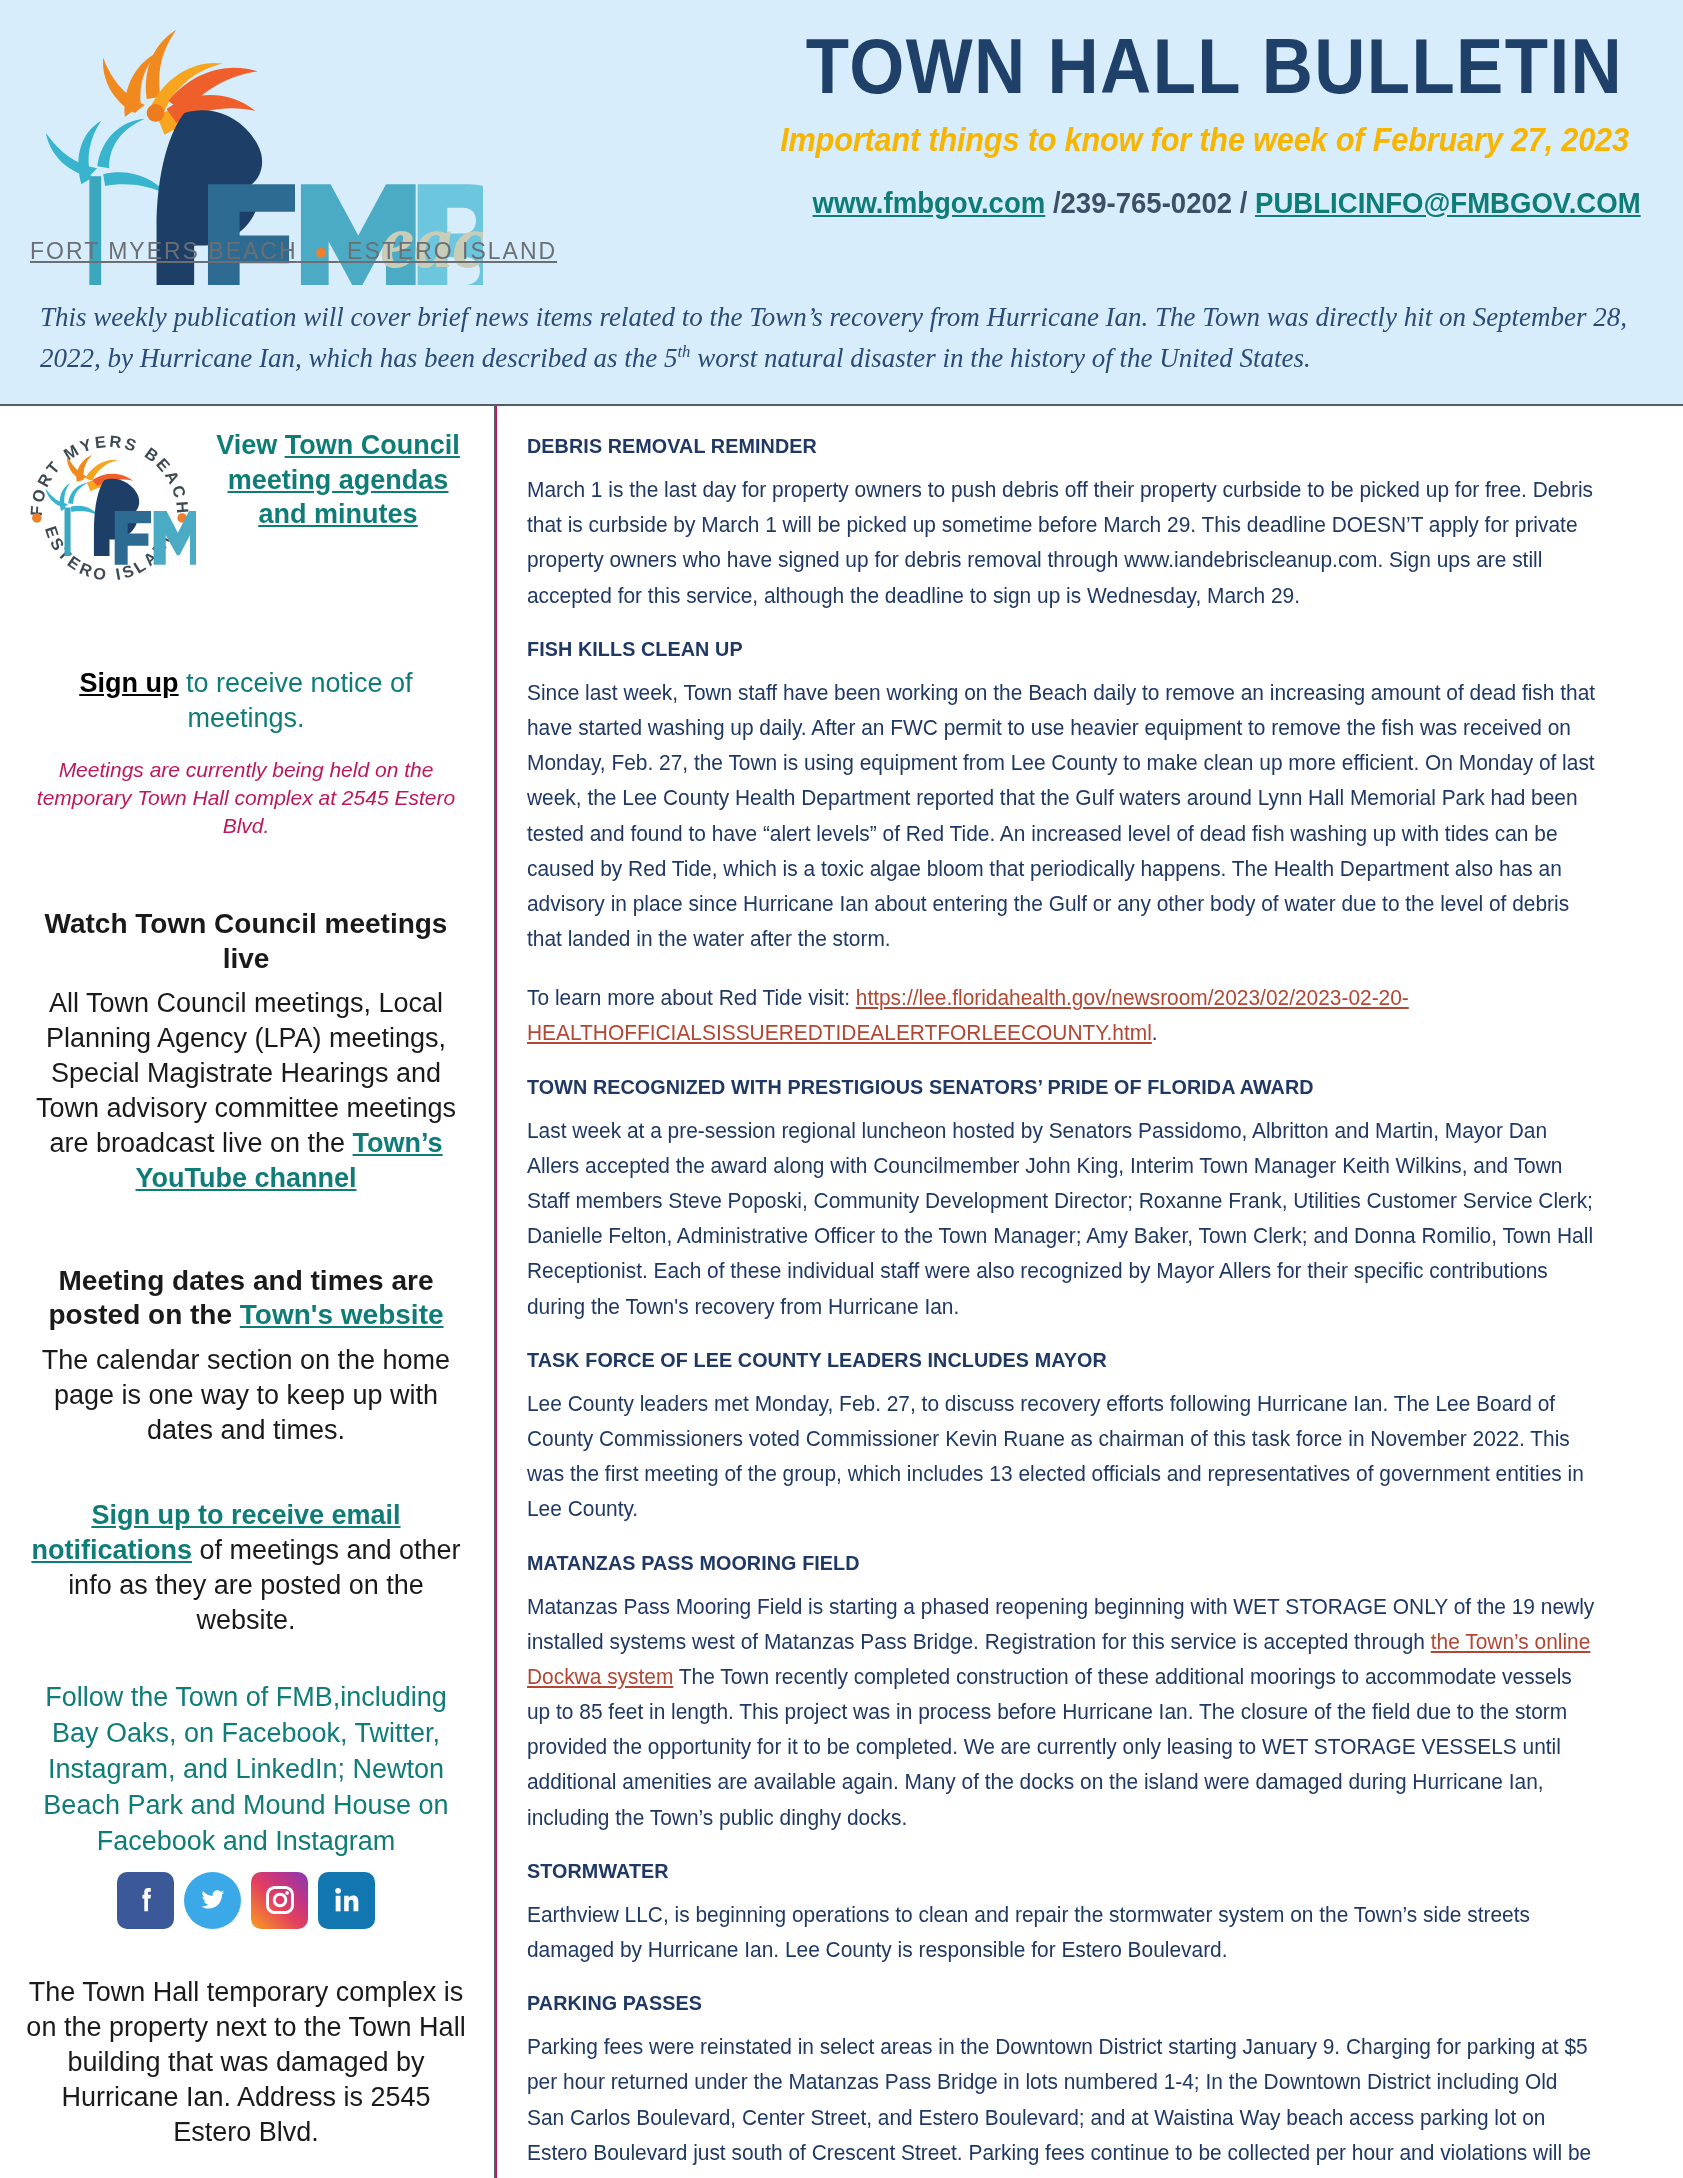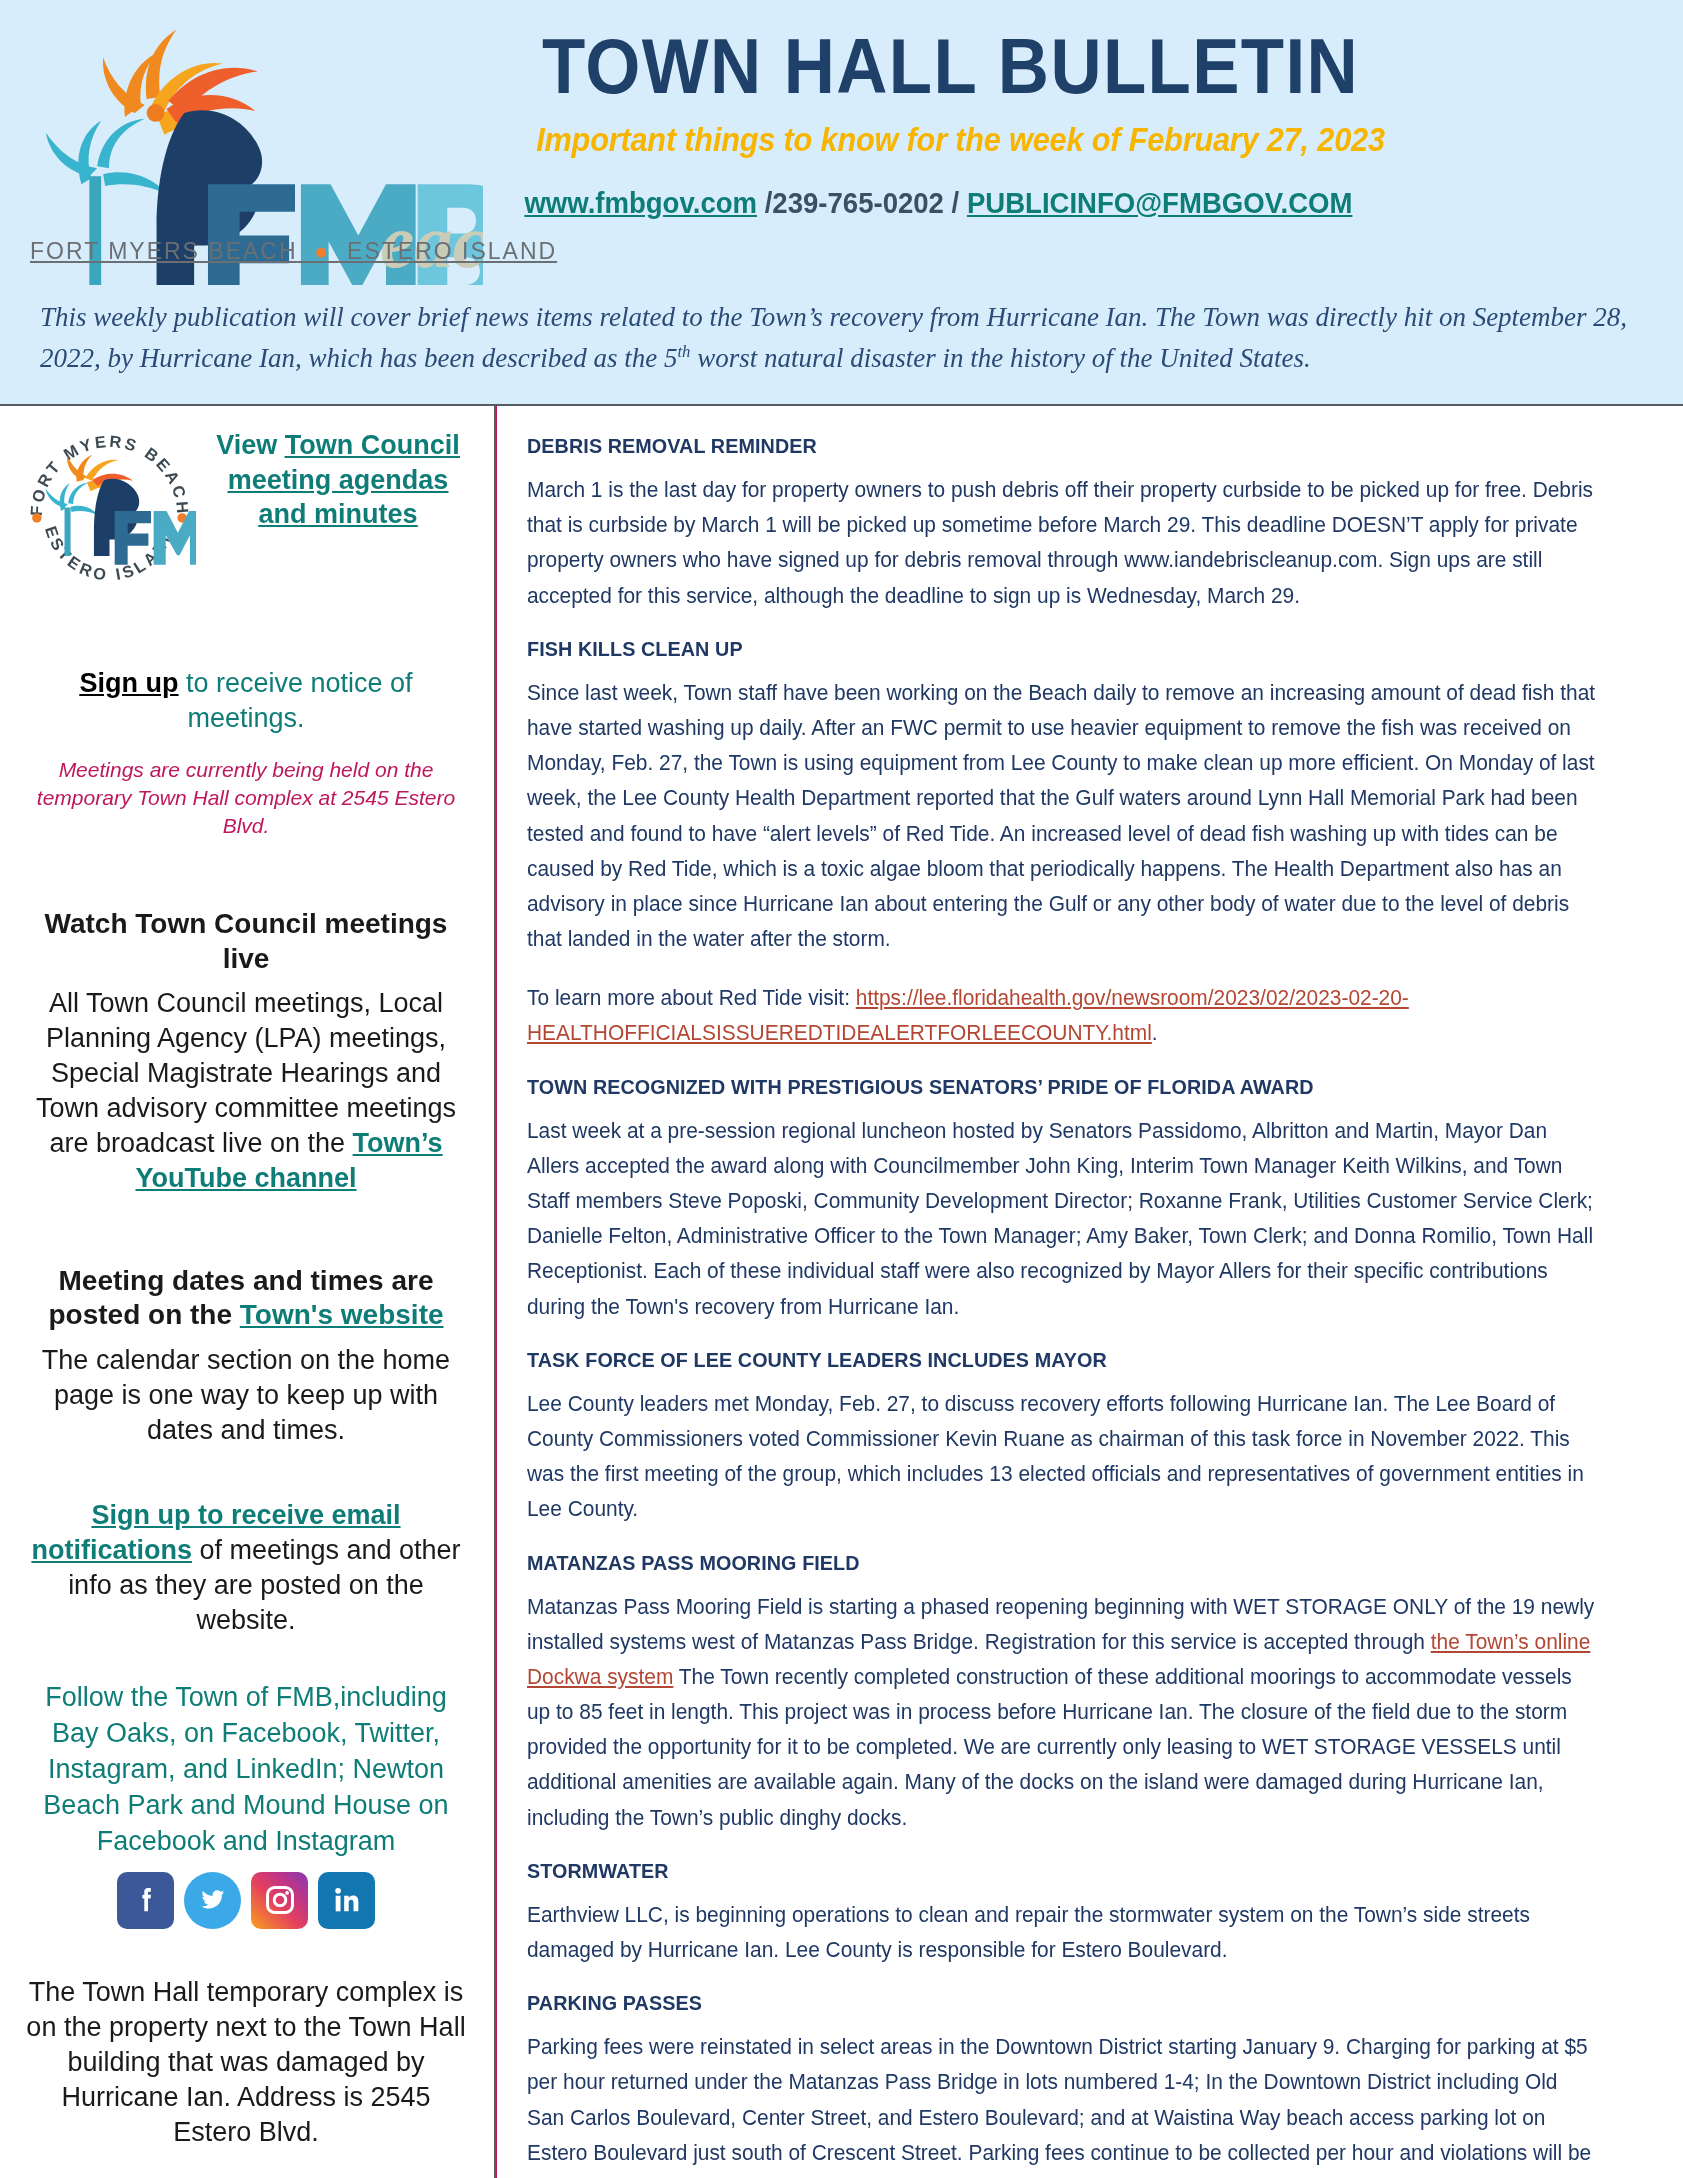--- a/index.html
+++ b/index.html
@@ -38,21 +38,21 @@
     height: 297px;
   }
   .logo-wrap {
     width: 495px;
     padding: 18px 0 0 18px;
     flex: 0 0 495px;
   }
   .header-right {
     flex: 1;
     padding-right: 13px;
-    text-align: left;
+    text-align: right;
   }
   .bulletin-title {
     font-family: "Liberation Sans Narrow", "Liberation Sans", sans-serif;
     font-size: 77px;
     font-weight: bold;
     letter-spacing: 1.5px;
     color: #1f4068;
     margin: 28px 0 0 0;
     line-height: 1.0;
     transform: scaleX(0.92);

